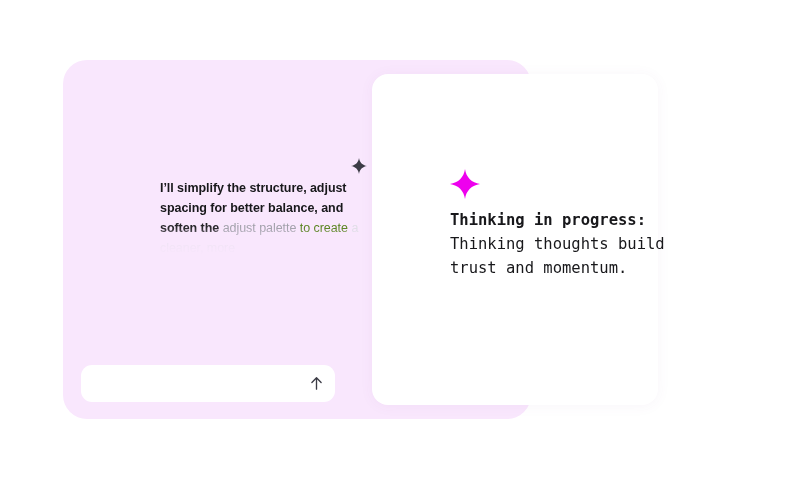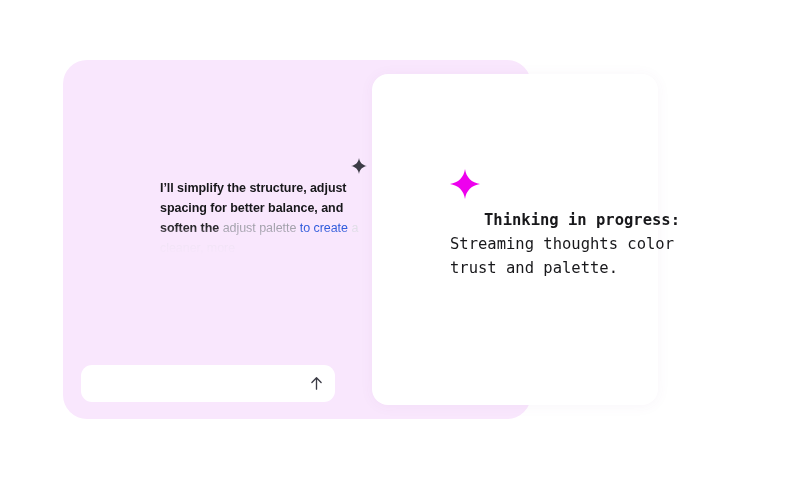--- a/index.html
+++ b/index.html
@@ -54,21 +54,21 @@
     font-size: 12.5px;
     line-height: 20px;
     letter-spacing: -0.05px;
     font-weight: 600;
     color: #18181b;
     -webkit-mask-image: linear-gradient(to bottom, #000 0px, #000 42px, rgba(0,0,0,0.92) 50px, rgba(0,0,0,0.42) 62px, rgba(0,0,0,0.12) 72px, rgba(0,0,0,0) 82px);
             mask-image: linear-gradient(to bottom, #000 0px, #000 42px, rgba(0,0,0,0.92) 50px, rgba(0,0,0,0.42) 62px, rgba(0,0,0,0.12) 72px, rgba(0,0,0,0) 82px);
   }
   .stream-text .solid  { color: #18181b; font-weight: 600; }
   .stream-text .dim    { color: #9b9ba4; font-weight: 500; }
-  .stream-text .dimmer { color: #1d4ed8; font-weight: 500; }
+  .stream-text .dimmer { color: #4d7c0f; font-weight: 500; }
   .stream-text .faint  { color: #ddddE4; font-weight: 500; }
 
   
   .composer {
     position: absolute;
     left: 81px;
     top: 365px;
     width: 254px;
     height: 37px;
     background: #ffffff;
@@ -129,21 +129,21 @@
     position: absolute;
     left: 78px;
     top: 134px;
     width: 300px;
     font-family: "DejaVu Sans Mono", "Liberation Mono", monospace;
     font-size: 15.5px;
     line-height: 24px;
     color: #18181b;
     white-space: nowrap;
   }
-  .thought-heading { font-weight: 700; display: block; margin-left: 34px; }
+  .thought-heading { font-weight: 700; display: block; }
   .thought-lines   { font-weight: 400; display: block; }
 </style>
 </head>
 <body>
 
 <div id="stage">
 
   <div class="chat-panel">
 
     <span class="sparkle-small">
@@ -172,19 +172,19 @@
   <div class="thought-card">
 
     <span class="sparkle-big">
       <svg viewBox="0 0 24 24" aria-hidden="true">
         <path fill="currentColor" d="M12 0 C12.9 6.6 17.4 11.1 24 12 C17.4 12.9 12.9 17.4 12 24 C11.1 17.4 6.6 12.9 0 12 C6.6 11.1 11.1 6.6 12 0 Z"></path>
       </svg>
     </span>
 
     <div class="thought-body">
       <span class="thought-heading">Thinking in progress:</span>
-      <span class="thought-lines">Streaming thoughts color</span>
-      <span class="thought-lines">trust and palette.</span>
+      <span class="thought-lines">Thinking thoughts build</span>
+      <span class="thought-lines">trust and momentum.</span>
     </div>
 
   </div>
 
 </div>
 
 </body></html>

